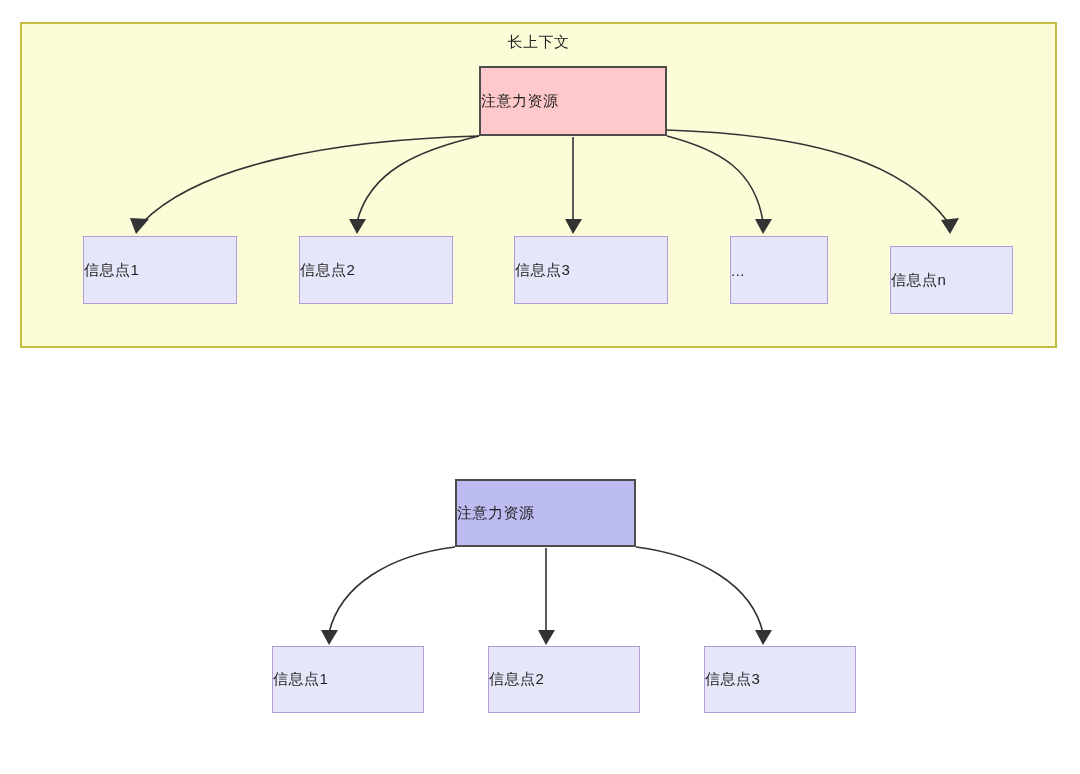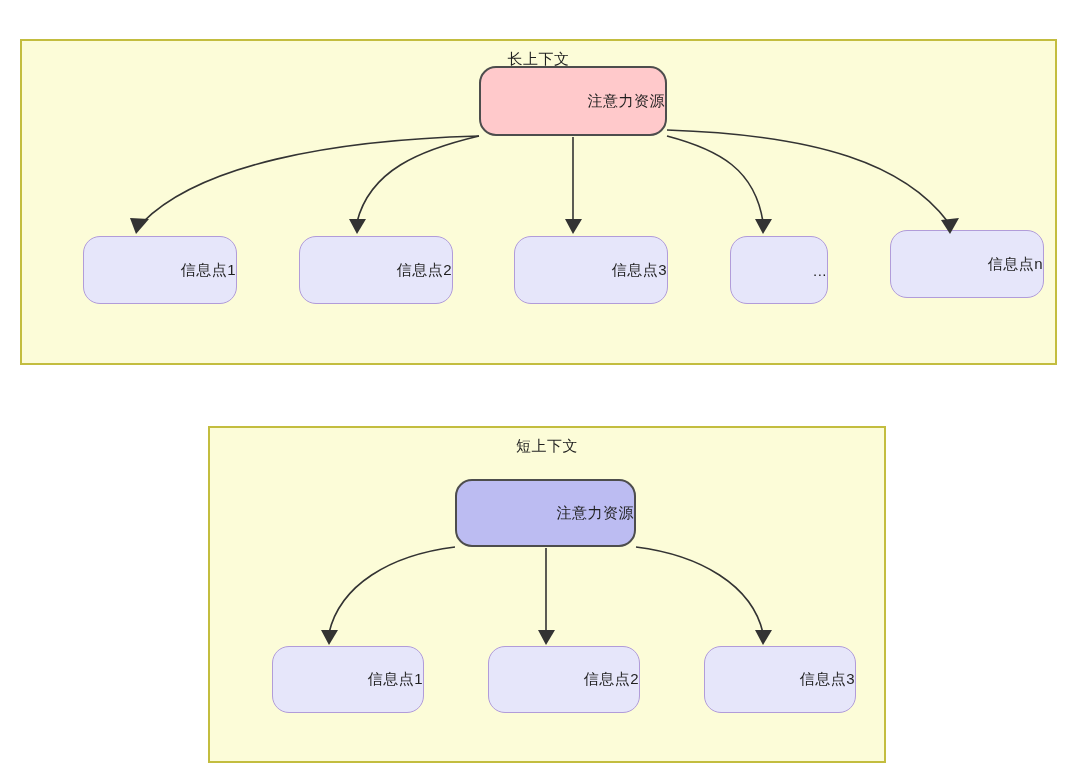--- a/index.html
+++ b/index.html
@@ -21,21 +21,21 @@
     height: 774px;
   }
   .panel {
     position: absolute;
     background: #fcfcd8;
     border: 2px solid #c3bd3f;
     box-sizing: border-box;
   }
   #panel-long {
     left: 20px;
-    top: 39px;
+    top: 22px;
     width: 1037px;
     height: 326px;
   }
   #panel-short {
     left: 208px;
     top: 426px;
     width: 678px;
     height: 337px;
   }
   .panel-title {
@@ -47,25 +47,24 @@
     font-size: 15px;
     color: #1f1f1f;
     letter-spacing: 0.5px;
     line-height: 20px;
   }
   .node {
     position: absolute;
     box-sizing: border-box;
     display: flex;
     align-items: center;
-    justify-content: flex-end;
+    justify-content: flex-start;
     font-size: 15px;
     color: #1f1f1f;
     letter-spacing: 0.5px;
-    border-radius: 17px;
   }
   .node-accent-pink {
     background: #ffc9cb;
     border: 2px solid #4d4d4d;
   }
   .node-accent-blue {
     background: #bcbcf2;
     border: 2px solid #4d4d4d;
   }
   .node-leaf {
@@ -114,27 +113,24 @@
   </div>
 
   <div class="node node-leaf" style="left:496px; top:236px; width:154px; height:68px;">
     <span>信息点3</span>
   </div>
 
   <div class="node node-leaf" style="left:712px; top:236px; width:98px; height:68px;">
     <span>...</span>
   </div>
 
-  <div class="node node-leaf" style="left:872px; top:230px; width:154px; height:68px;">
+  <div class="node node-leaf" style="left:872px; top:246px; width:123px; height:68px;">
     <span>信息点n</span>
   </div>
 
-  <div class="panel" id="panel-short">
-    <div class="panel-title">短上下文</div>
-  </div>
 
   <div class="node node-accent-blue" style="left:455px; top:479px; width:181px; height:68px;">
     <span>注意力资源</span>
   </div>
 
   <div class="node node-leaf" style="left:254px; top:646px; width:152px; height:67px;">
     <span>信息点1</span>
   </div>
 
   <div class="node node-leaf" style="left:470px; top:646px; width:152px; height:67px;">

